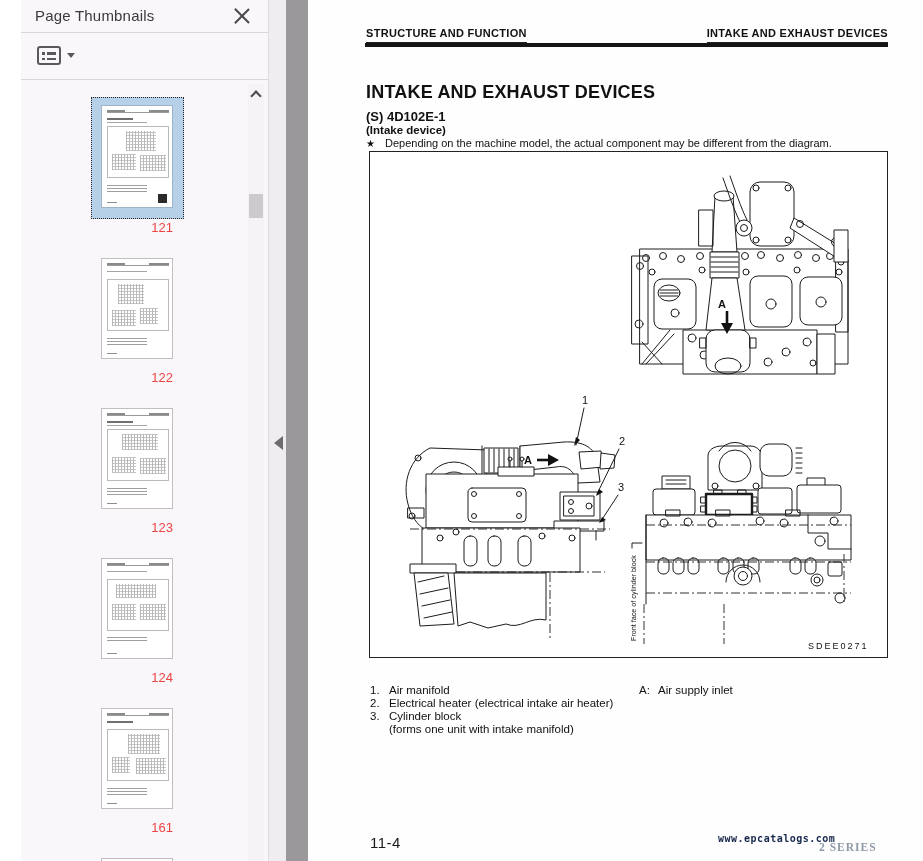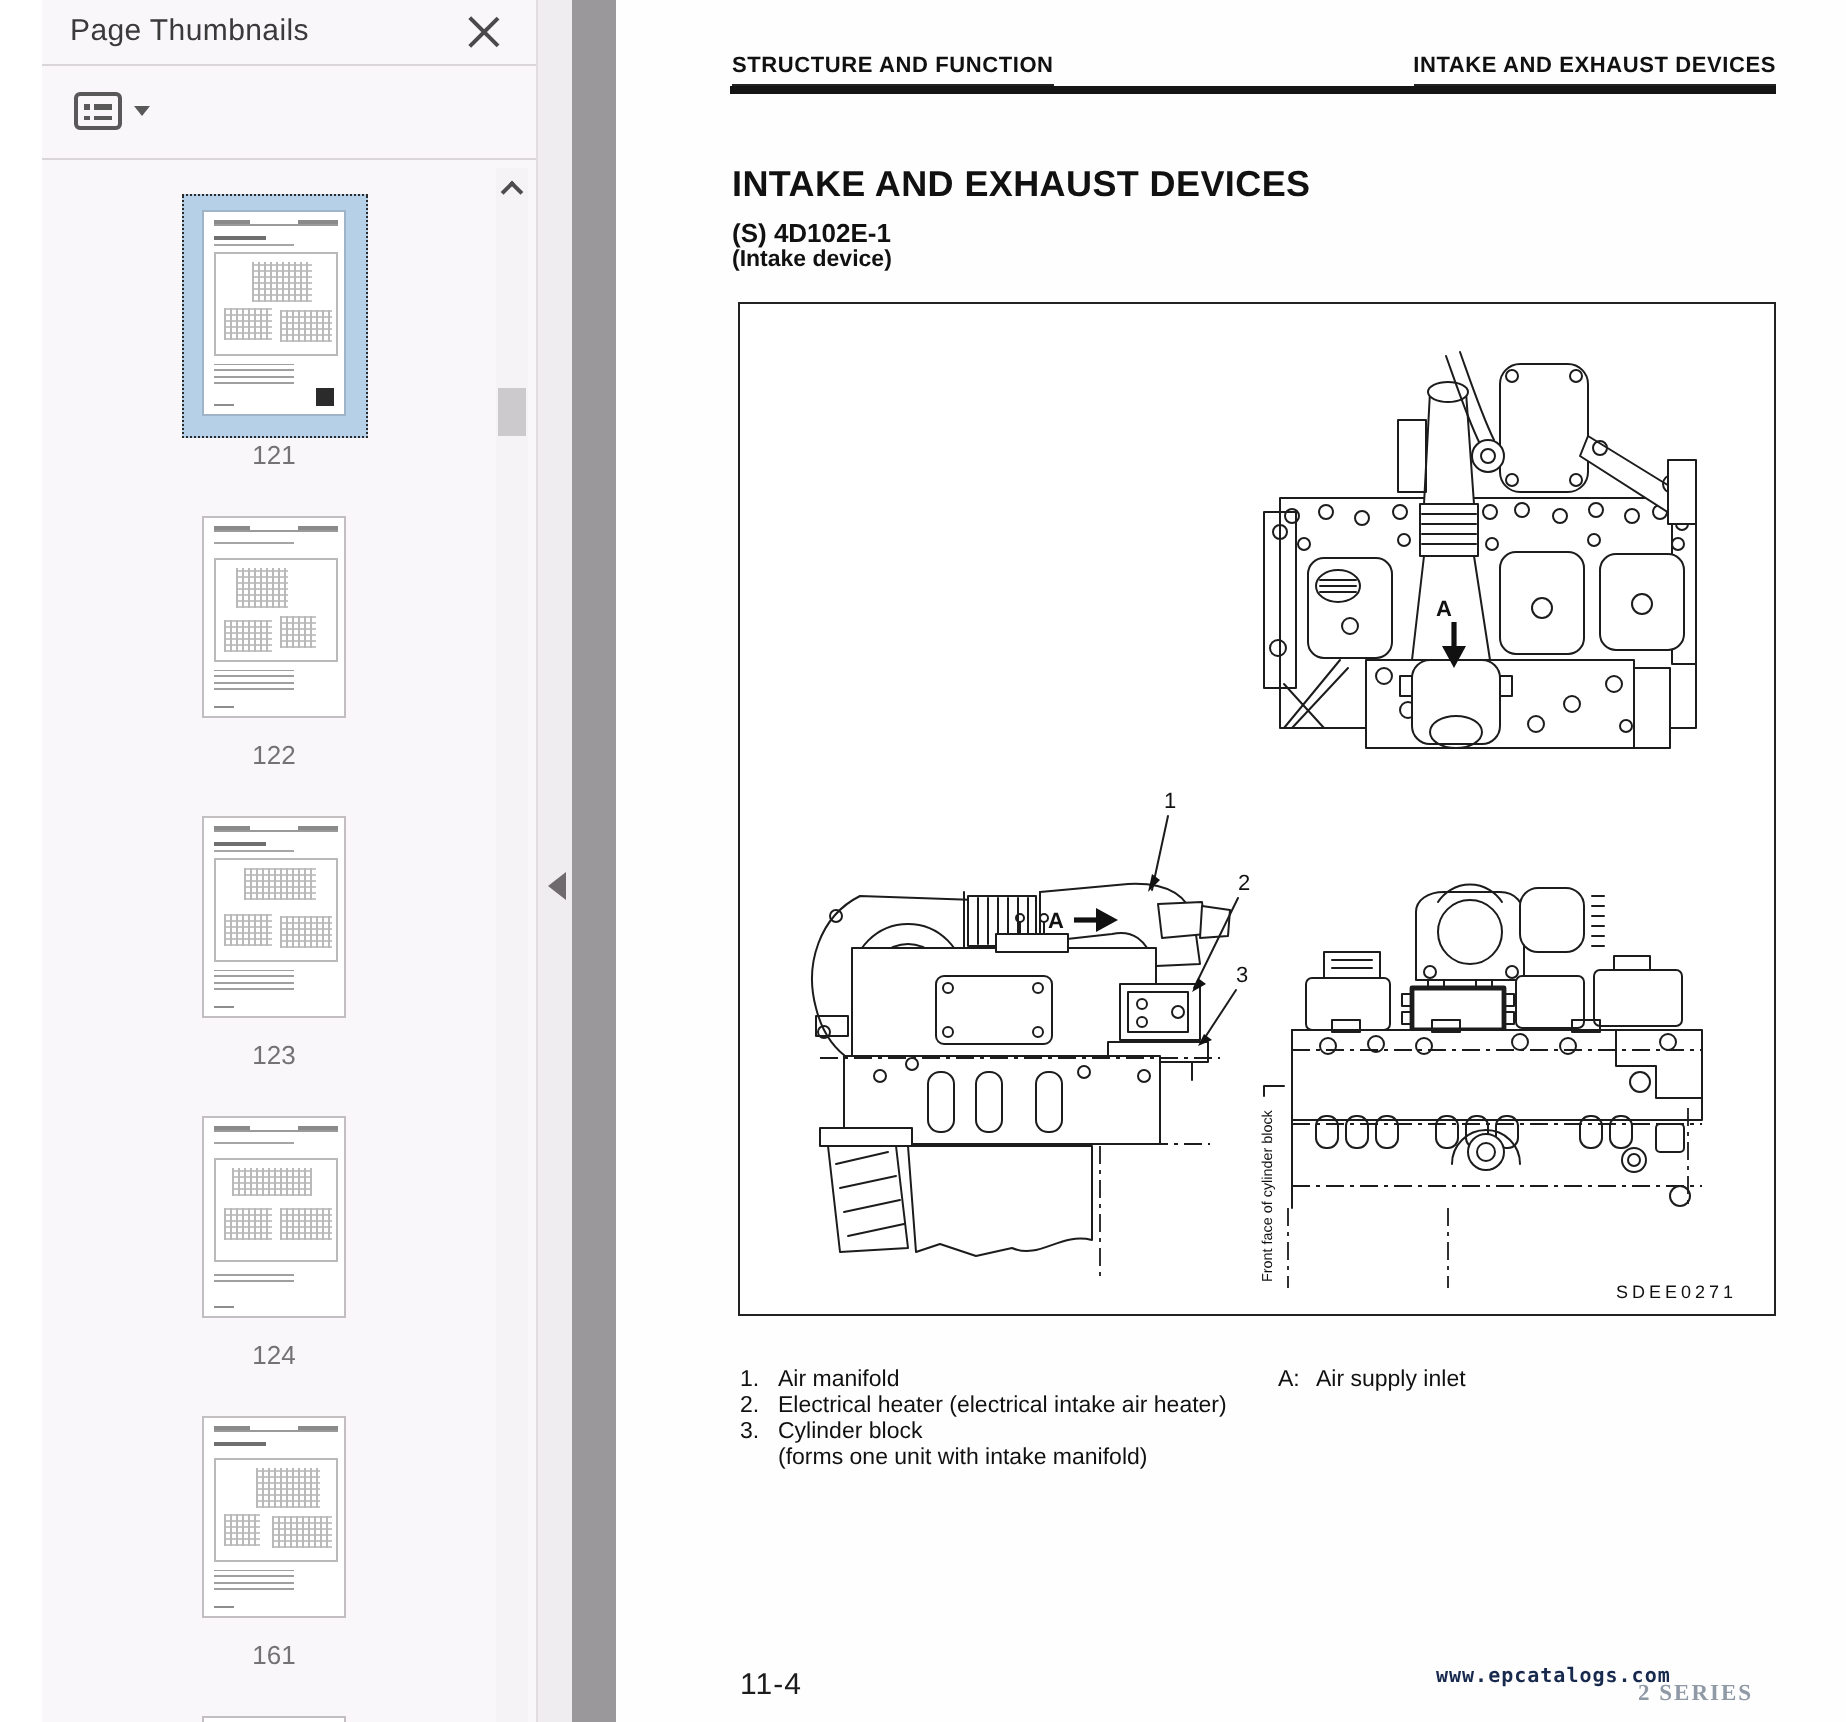--- a/index.html
+++ b/index.html
@@ -22,21 +22,21 @@
   .opt-row1 { top:4px; } .opt-row2 { top:9.5px; }
   .opt-dot { position:absolute; left:0; top:0; width:2.5px; height:2.5px; background:#595959; }
   .opt-bar { position:absolute; left:5px; top:0; width:9px; height:2.5px; background:#595959; }
   .opt-caret { position:absolute; left:30px; top:7px; width:0; height:0; border-left:4.5px solid transparent; border-right:4.5px solid transparent; border-top:5px solid #595959; }
 
   .thumb-sel { position:absolute; left:70px; top:97px; width:93px; height:122px; background:#b6d1e7; border:1px dotted #2a2a2a; }
   .thumb-page { position:absolute; width:72px; height:101px; background:#fff; border:1px solid #c2bec2; left:80px; overflow:hidden; }
   .tp-121 { top:105px; height:103px; border-color:#9fb4c6; }
   .tp-122 { top:258px; } .tp-123 { top:408px; } .tp-124 { top:558px; } .tp-125 { top:708px; }
   .tp-126 { top:858px; height:3px; border-bottom:none; }
-  .thumb-label { position:absolute; left:80px; width:72px; text-align:center; font-size:13px; color:#737373; }
+  .thumb-label { position:absolute; left:80px; width:72px; text-align:right; font-size:13px; color:#ef4444; }
   .lbl-121 { top:220px; } .lbl-122 { top:370px; } .lbl-123 { top:520px; } .lbl-124 { top:670px; } .lbl-125 { top:820px; }
 
   
   .mp-head { position:absolute; left:5px; top:6px; width:62px; height:1px; background:#9a9a9a; }
   .mp-head::before { content:""; position:absolute; left:0; top:-2px; width:18px; height:1.5px; background:#8a8a8a; }
   .mp-head::after { content:""; position:absolute; right:0; top:-2px; width:20px; height:1.5px; background:#8a8a8a; }
   .mp-title { position:absolute; left:5px; top:12px; width:26px; height:2px; background:#6f6f6f; }
   .mp-sub { position:absolute; left:5px; top:16px; width:40px; height:1px; background:#a5a5a5; }
   .mp-fig { position:absolute; left:5px; top:20px; width:62px; height:52px; border:1px solid #b9b9b9; }
   .blob { position:absolute; background:repeating-linear-gradient(90deg,#b9b9b9 0 1px,transparent 1px 3px),repeating-linear-gradient(0deg,#c6c6c6 0 1px,transparent 1px 3px); }
@@ -200,20 +200,23 @@
   <div class="page">
     <div class="run-head">
       <span>STRUCTURE AND FUNCTION</span>
       <span>INTAKE AND EXHAUST DEVICES</span>
     </div>
     <div class="head-bar"></div>
 
     <div class="doc-title">INTAKE AND EXHAUST DEVICES</div>
     <div class="doc-model">(S) 4D102E-1</div>
     <div class="doc-sub">(Intake device)</div>
+    <div class="doc-note">
+      <span class="star">★</span><span>Depending on the machine model, the actual component may be different from the diagram.</span>
+    </div>
 
     <div class="figure-box">
       <svg width="516" height="504" viewBox="0 0 516 504">
 
         <g>
           <rect class="ln" x="270" y="97" width="208" height="115"></rect>
           <rect class="ln" x="262" y="104" width="16" height="88"></rect>
           <circle class="ln" cx="270" cy="114" r="3.5"></circle>
             <circle class="ln" cx="269" cy="172" r="4"></circle>
           <rect class="ln" x="466" y="108" width="12" height="72"></rect>

